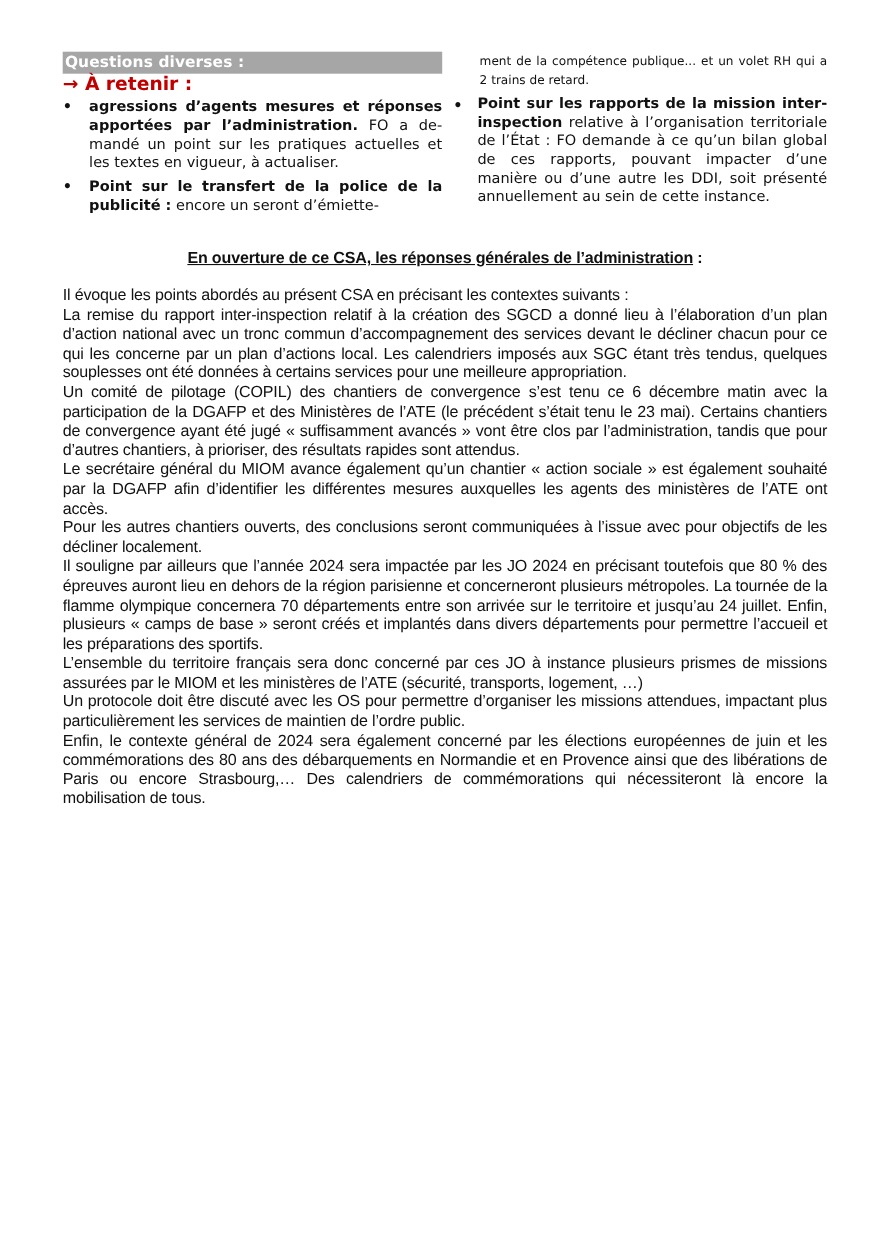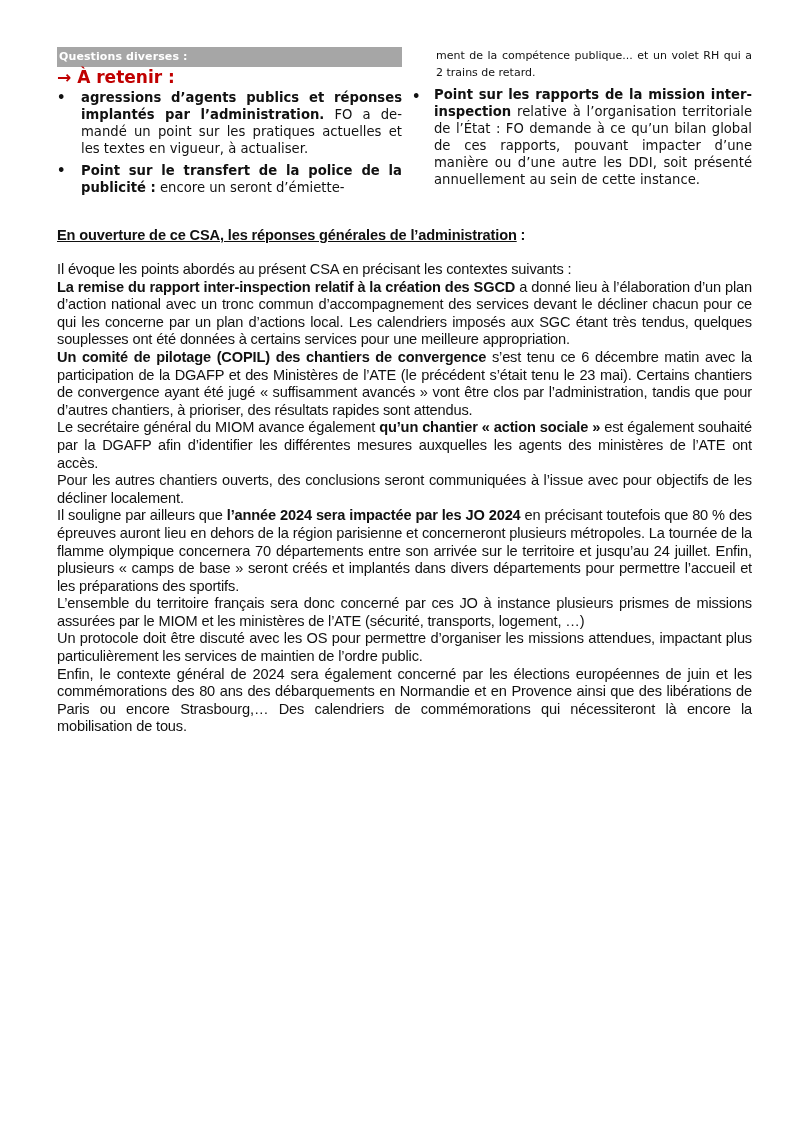--- a/index.html
+++ b/index.html
@@ -9,21 +9,21 @@
     }
     .top-cols {
       position: absolute; left: 57px; top: 47px; width: 695px;
       display: flex; justify-content: space-between;
     }
     .col { width: 345px; }
     .col.left { width: 345px; }
     .col.right { width: 318px; }
     .section-title {
       background: #a6a6a6; color: #fff; font-weight: bold;
-      font-size: 11px; line-height: 20px; padding: 0 2px; margin: 0;
+      font-size: 14px; line-height: 20px; padding: 0 2px; margin: 0;
       letter-spacing: 0.1px;
     }
     .retenir {
       color: #c00000; font-weight: bold; font-size: 17px; line-height: 19px; margin: 1px 0 2px 0;
     }
     ul.bullets { list-style: none; margin: 0; padding: 0; }
     ul.bullets li {
       position: relative; padding-left: 24px; font-size: 13.2px; line-height: 17px;
       text-align: justify; margin-bottom: 5px; hyphens: manual;
     }
@@ -34,37 +34,37 @@
     .right-cont { font-size: 11px; line-height: 17px; text-align: justify; padding-left: 2px; }
     .right ul.bullets li { padding-left: 0; }
     .right ul.bullets li .dot { left: -22px; top: 2px; }
 
     .main {
       position: absolute; left: 57px; top: 226px; width: 695px;
       font-family: "Liberation Sans", sans-serif; font-size: 14.6px; line-height: 17.6px;
       letter-spacing: -0.15px;
     }
     .main h2 {
-      font-size: 14.6px; font-weight: bold; margin: 0 0 17px 0; line-height: 18px;
+      font-size: 14.6px; font-weight: bold; margin: 0 0 17px 0; line-height: 18px; text-align: center;
     }
     .main h2 u { text-decoration: underline; }
     .main p { margin: 0; text-align: justify; }
-    .main b { font-weight: bold; }
+    .main b { font-weight: normal; }
   </style>
 </head>
 <body>
 
 <div class="top-cols">
   <div class="col left">
     <div class="section-title">Questions diverses :</div>
     <div class="retenir">→ À retenir :</div>
     <ul class="bullets">
       <li>
         <span class="dot">•</span>
-        <b>agressions d’agents publics et réponses implantés par l’administration.</b><span> FO a de­mandé un point sur les pratiques actuelles et les textes en vigueur, à actualiser.</span>
+        <b>agressions d’agents mesures et réponses apportées par l’administration.</b><span> FO a de­mandé un point sur les pratiques actuelles et les textes en vigueur, à actualiser.</span>
       </li>
       <li>
         <span class="dot">•</span>
         <b>Point sur le transfert de la police de la publicité :</b><span> encore un seront d’émiette-</span>
       </li>
     </ul>
   </div>
   <div class="col right">
     <div class="right-cont">ment de la compétence publique... et un vo­let RH qui a 2 trains de retard.</div>
     <ul class="bullets" style="margin-top:5px;">

